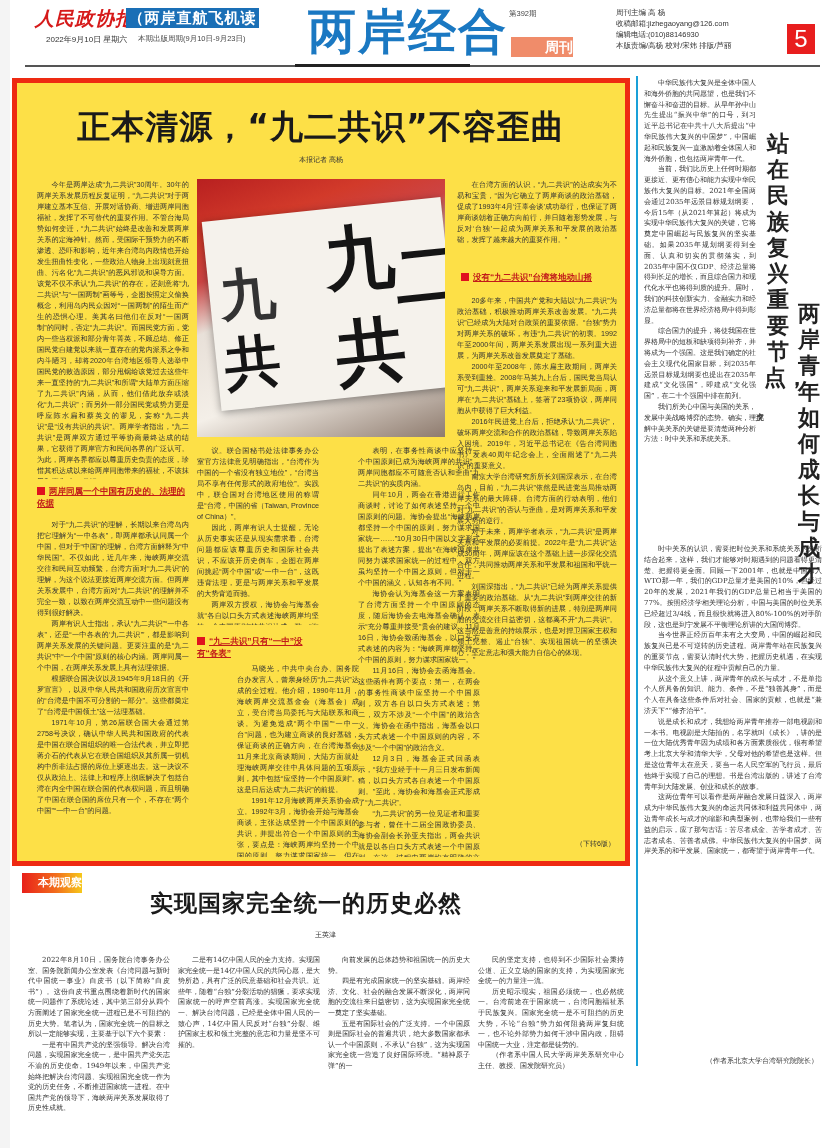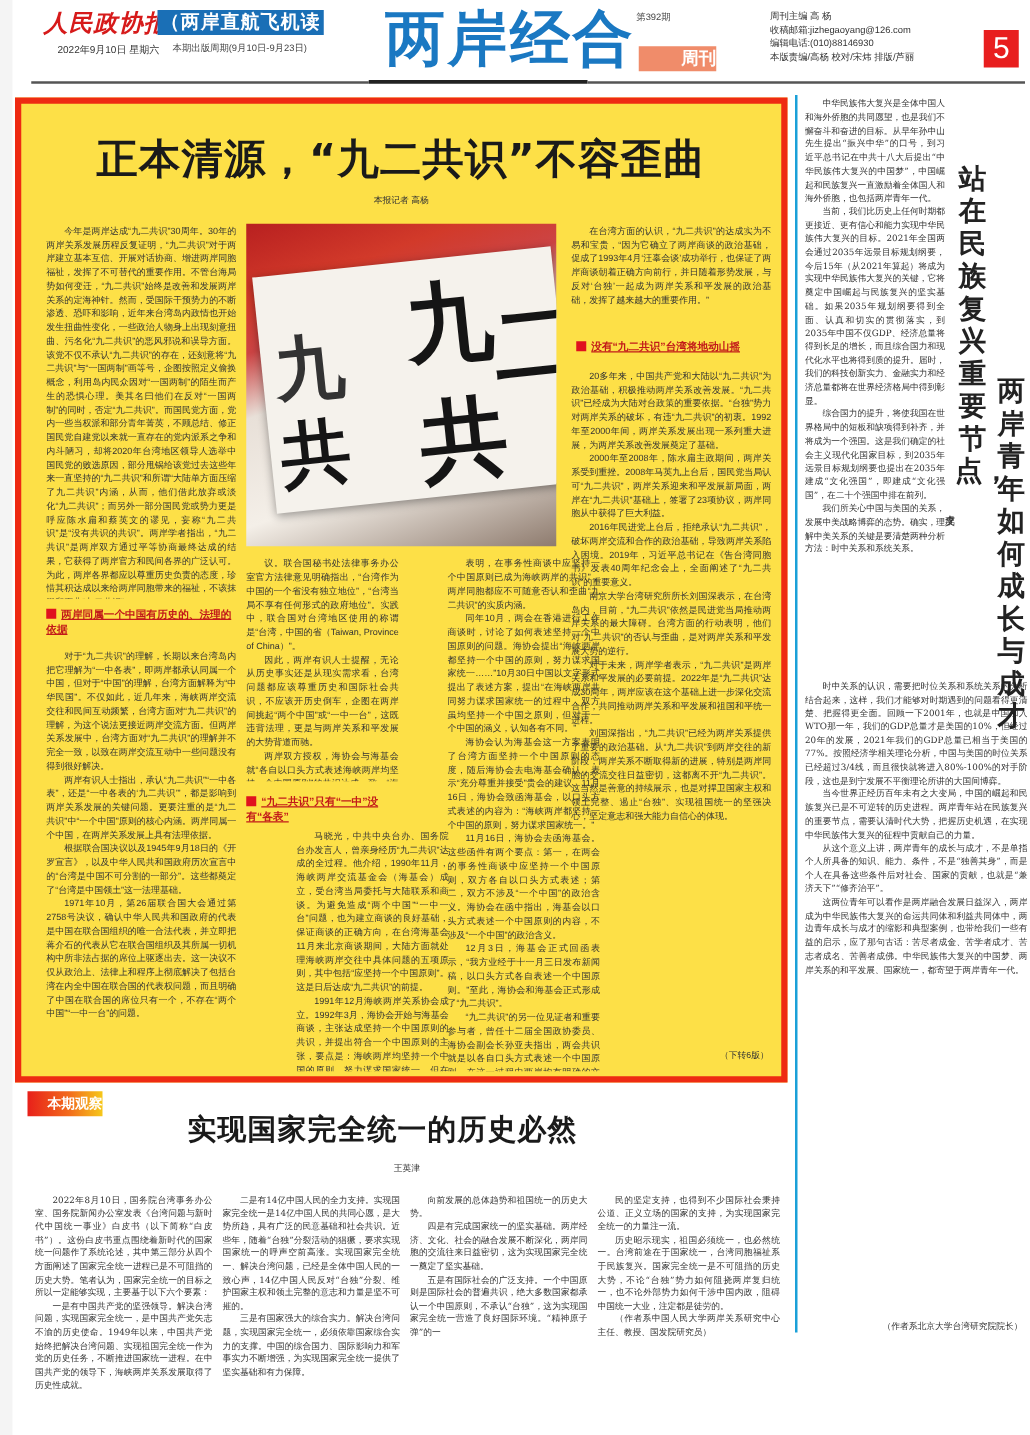--- a/index.html
+++ b/index.html
@@ -154,37 +154,37 @@
       <p>综合国力的提升，将使我国在世界格局中的短板和缺项得到补齐，并将成为一个强国。这是我们确定的社会主义现代化国家目标，到2035年远景目标规划纲要也提出在2035年建成“文化强国”，即建成“文化强国”，在二十个强国中排在前列。</p>
       <p>我们所关心中国与美国的关系，发展中美战略博弈的态势。确实，理解中美关系的关键是要清楚两种分析方法：时中关系和系统关系。</p>
     </div>
     <div class="side-title">站在民族复兴重要节点，</div>
 
     <div class="side-author">李义虎</div>
     <div class="side-wide" style="height:505px; overflow:hidden;">
       <p>时中关系的认识，需要把时位关系和系统关系的分析结合起来，这样，我们才能够对时期遇到的问题看得更清楚、把握得更全面。回顾一下2001年，也就是中国加入WTO那一年，我们的GDP总量才是美国的10%，但经过20年的发展，2021年我们的GDP总量已相当于美国的77%。按照经济学相关理论分析，中国与美国的时位关系已经超过3/4线，而且很快就将进入80%-100%的对手阶段，这也是到宁发展不平衡理论所讲的大国间博弈。</p>
       <p>当今世界正经历百年未有之大变局，中国的崛起和民族复兴已是不可逆转的历史进程。两岸青年站在民族复兴的重要节点，需要认清时代大势，把握历史机遇，在实现中华民族伟大复兴的征程中贡献自己的力量。</p>
       <p>从这个意义上讲，两岸青年的成长与成才，不是单指个人所具备的知识、能力、条件，不是“独善其身”，而是个人在具备这些条件后对社会、国家的贡献，也就是“兼济天下”“修齐治平”。</p>
+      <p>说是成长和成才，我想给两岸青年推荐一部电视剧和一本书。电视剧是大陆拍的，名字就叫《成长》，讲的是一位大陆优秀青年因为成绩和各方面素质很优，很有希望考上北京大学和清华大学，父母对他的希望也是这样。但是这位青年太在意天，要当一名人民空军的飞行员，最后他终于实现了自己的理想。书是台湾出版的，讲述了台湾青年到大陆发展、创业和成长的故事。</p>
       <p>这两位青年可以看作是两岸融合发展日益深入，两岸成为中华民族伟大复兴的命运共同体和利益共同体中，两边青年成长与成才的缩影和典型案例，也带给我们一些有益的启示，应了那句古话：苦尽者成金、苦学者成才、苦志者成名、苦善者成佛。中华民族伟大复兴的中国梦、两岸关系的和平发展、国家统一，都寄望于两岸青年一代。</p>
     </div>
     <div class="side-note">（作者系北京大学台湾研究院院长）</div>
   </div>
   <div class="side-title2" style="left:786px; top:300px; position:absolute;">两岸青年如何成长与成才</div>
 
   <div class="obs-tag">本期观察</div>
   <div class="headline2">实现国家完全统一的历史必然</div>
   <div class="byline2">王英津</div>
 
   <div class="col2" style="left:18px; top:944px; width:142px; height:200px;">
     <p>2022年8月10日，国务院台湾事务办公室、国务院新闻办公室发表《台湾问题与新时代中国统一事业》白皮书（以下简称“白皮书”）。这份白皮书重点围绕着新时代的国家统一问题作了系统论述，其中第三部分从四个方面阐述了国家完全统一进程已是不可阻挡的历史大势。笔者认为，国家完全统一的目标之所以一定能够实现，主要基于以下六个要素：</p>
     <p>一是有中国共产党的坚强领导。解决台湾问题，实现国家完全统一，是中国共产党矢志不渝的历史使命。1949年以来，中国共产党始终把解决台湾问题、实现祖国完全统一作为党的历史任务，不断推进国家统一进程。在中国共产党的领导下，海峡两岸关系发展取得了历史性成就。</p>
   </div>
   <div class="col2" style="left:168px; top:944px; width:142px; height:200px;">
     <p>二是有14亿中国人民的全力支持。实现国家完全统一是14亿中国人民的共同心愿，是大势所趋，具有广泛的民意基础和社会共识。近些年，随着“台独”分裂活动的猖獗，要求实现国家统一的呼声空前高涨。实现国家完全统一、解决台湾问题，已经是全体中国人民的一致心声，14亿中国人民反对“台独”分裂、维护国家主权和领土完整的意志和力量是坚不可摧的。</p>
-    <p>三是有国家强大的综合实力。解决台湾问题，实现国家完全统一，必须依靠国家综合实力的支撑。中国的综合国力、国际影响力和军事实力不断增强，为实现国家完全统一提供了坚实基础和有力保障。</p>
   </div>
   <div class="col2" style="left:318px; top:944px; width:142px; height:200px;">
     <p>向前发展的总体趋势和祖国统一的历史大势。</p>
     <p>四是有完成国家统一的坚实基础。两岸经济、文化、社会的融合发展不断深化，两岸同胞的交流往来日益密切，这为实现国家完全统一奠定了坚实基础。</p>
     <p>五是有国际社会的广泛支持。一个中国原则是国际社会的普遍共识，绝大多数国家都承认一个中国原则，不承认“台独”，这为实现国家完全统一营造了良好国际环境。“精神原子弹”的一</p>
   </div>
   <div class="col2" style="left:468px; top:944px; width:146px; height:200px;">
     <p>民的坚定支持，也得到不少国际社会秉持公道、正义立场的国家的支持，为实现国家完全统一的力量注一流。</p>
     <p>历史昭示现实，祖国必须统一，也必然统一。台湾前途在于国家统一，台湾同胞福祉系于民族复兴。国家完全统一是不可阻挡的历史大势，不论“台独”势力如何阻挠两岸复归统一，也不论外部势力如何干涉中国内政，阻碍中国统一大业，注定都是徒劳的。</p>
     <p>（作者系中国人民大学两岸关系研究中心主任、教授、国发院研究员）</p>

